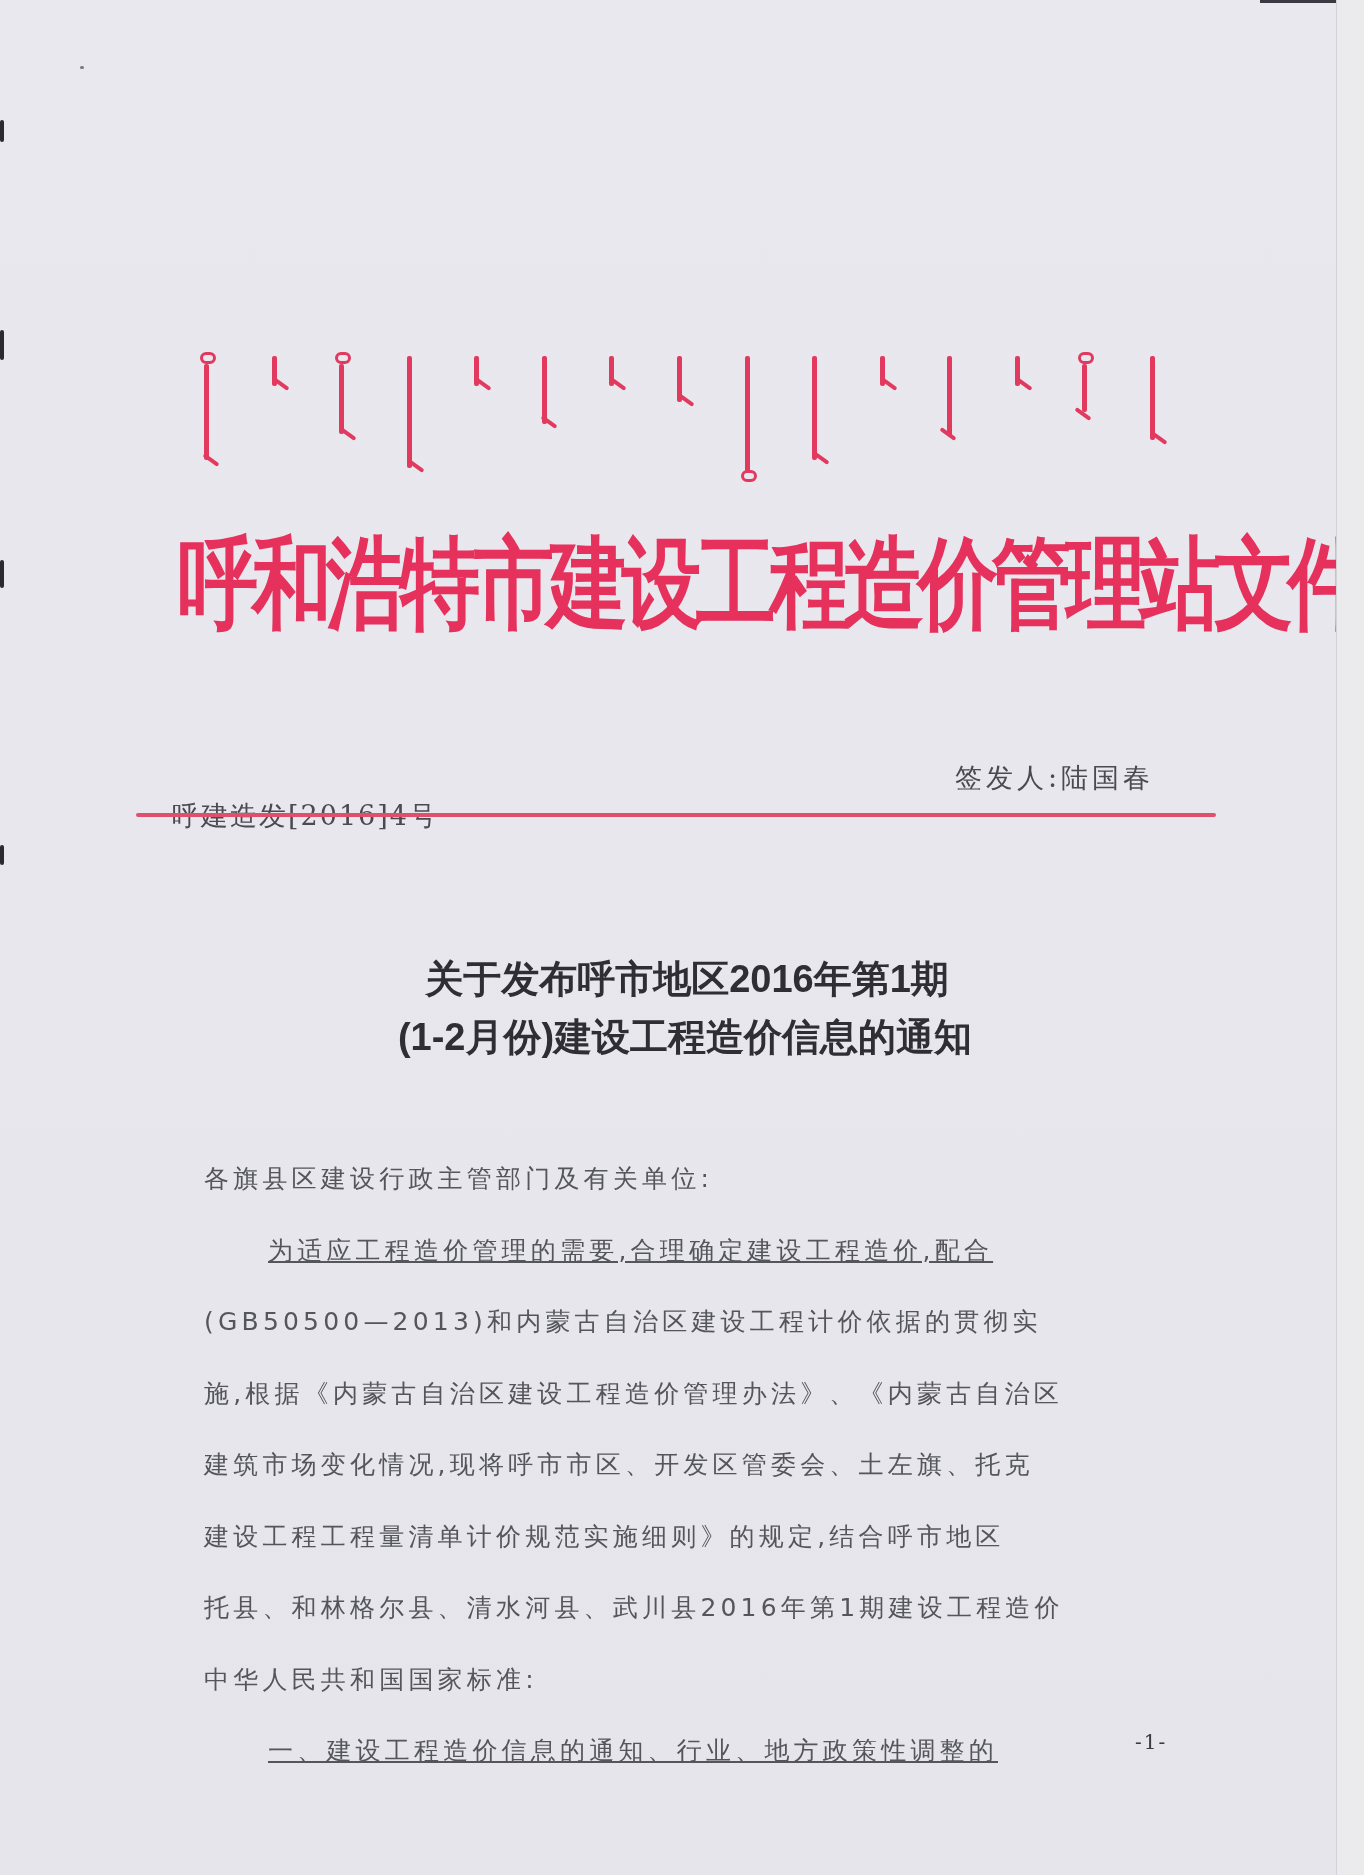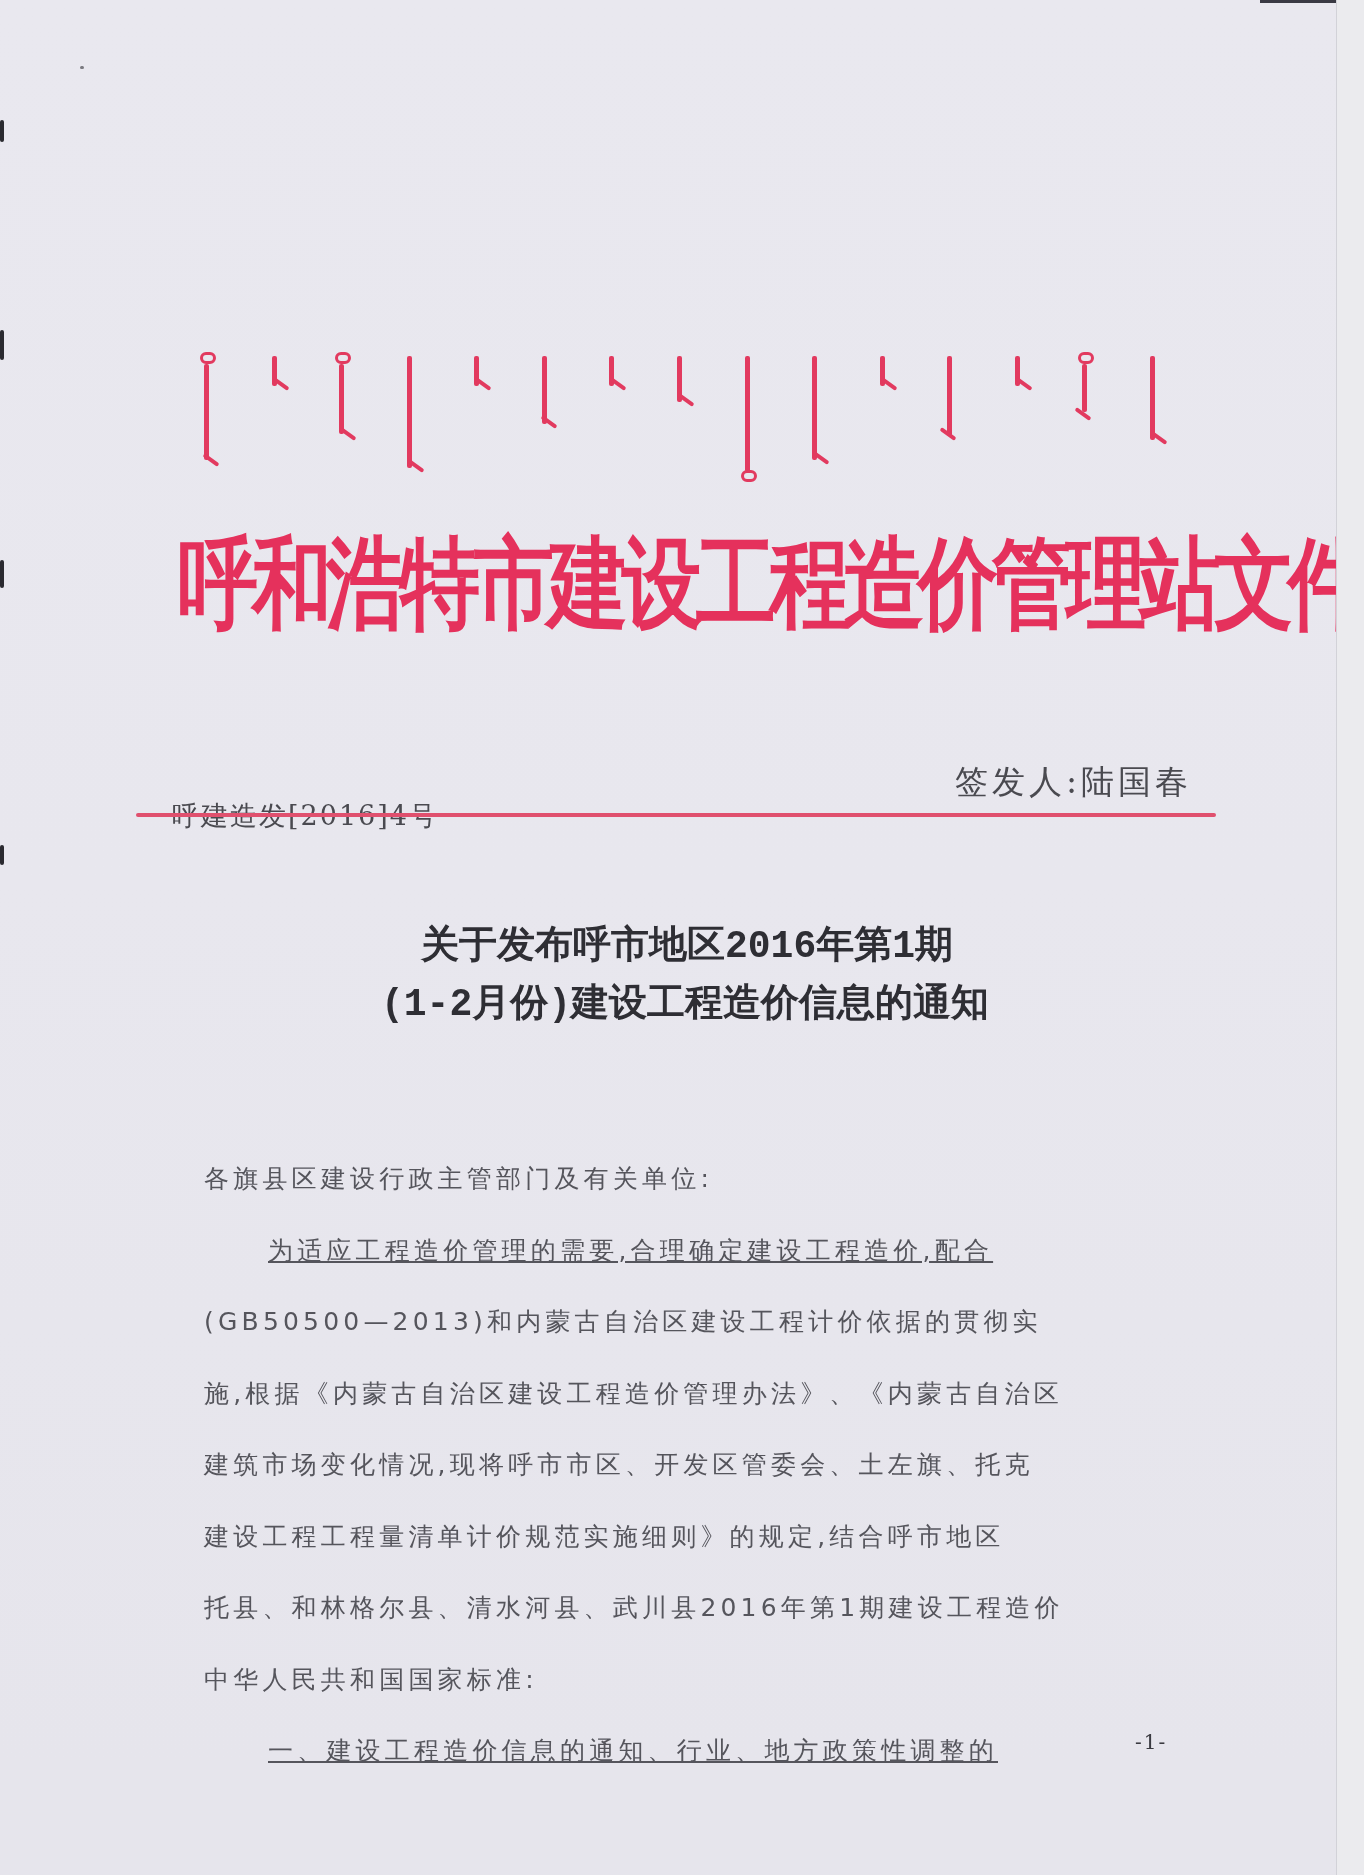--- a/index.html
+++ b/index.html
@@ -118,42 +118,42 @@
     font-size: 27px;
     color: #4a4a50;
     letter-spacing: 2px;
     font-family: "DejaVu Serif", serif;
     margin-top: 38px;
   }
   .signer {
     position: absolute;
     left: 955px;
     top: 760px;
-    font-size: 33px;
+    font-size: 27px;
     color: #4a4a50;
     letter-spacing: 4px;
     font-family: "DejaVu Serif", serif;
   }
   .red-rule {
     position: absolute;
     left: 136px;
     top: 813px;
     width: 1080px;
     height: 4px;
     background: #e0506e;
     border-radius: 2px;
   }
 
   .title {
     position: absolute;
     left: 290px;
-    top: 918px;
+    top: 950px;
     width: 790px;
     text-align: center;
-    font-family: Liberation Mono, monospace;
+    font-family: Liberation Sans, sans-serif;
     font-weight: bold;
     font-size: 38px;
     color: #2e2e34;
     line-height: 58px;
   }
   .title .line1 { padding-left: 4px; }
 
   .body-text {
     position: absolute;
     left: 188px;

